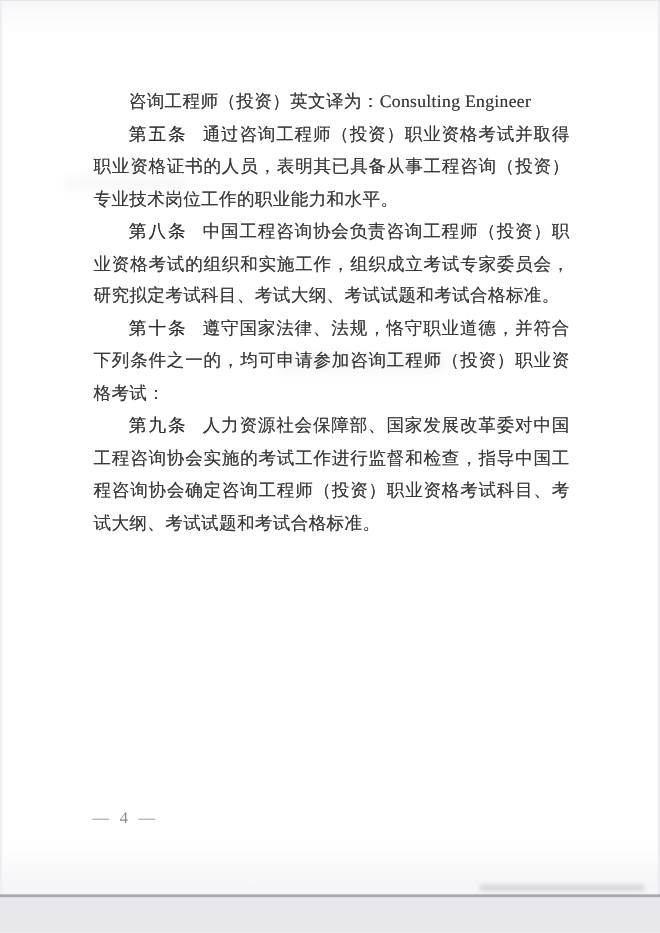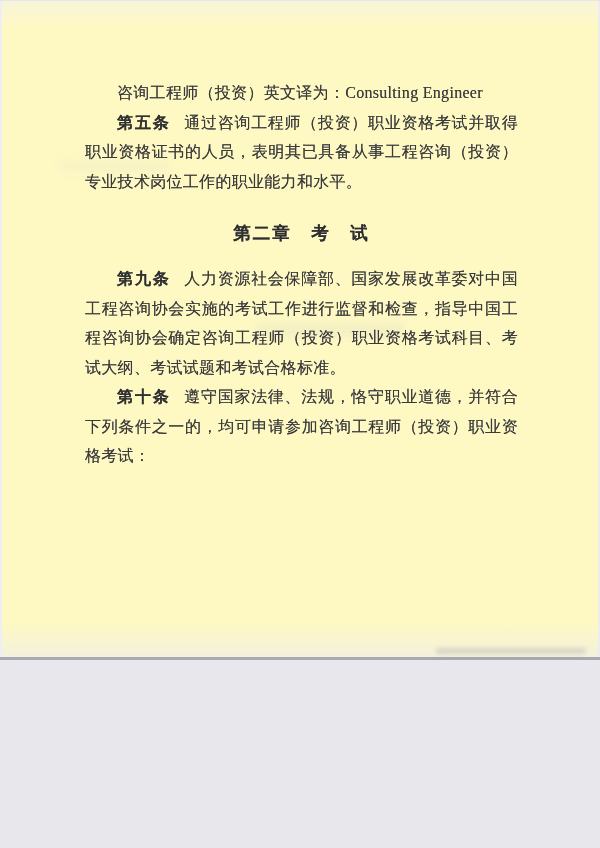--- a/index.html
+++ b/index.html
@@ -4,22 +4,22 @@
 <style>
   * { margin: 0; padding: 0; box-sizing: border-box; }
   html, body { width: 600px; height: 848px; }
   body {
     background: #e8e8ec;
     font-family: "Liberation Serif", "DejaVu Serif", serif;
   }
   .page {
     position: relative;
     width: 600px;
-    height: 660px;
-    background: #fef9c3;
+    height: 816px;
+    background: #ffffff;
     overflow: hidden;
   }
   
   .page::before {
     content: "";
     position: absolute; inset: 0;
     background: linear-gradient(180deg, rgba(240,240,244,0.5) 0%, rgba(255,255,255,0) 4%, rgba(255,255,255,0) 94%, rgba(235,235,240,0.6) 100%);
     pointer-events: none;
   }
   .content {
@@ -32,21 +32,21 @@
     line-height: 29.5px;
     text-shadow: 0 0 0.6px rgba(70,70,72,0.75);
   }
   .para {
     text-indent: 2em;
     text-align: justify;
     text-align-last: left;
     letter-spacing: 0.3px;
   }
   .art-label {
-    font-weight: bold;
+    font-weight: normal;
     margin-right: 0.85em;
     letter-spacing: 1.5px;
     color: #303032;
   }
   .chapter {
     text-align: center;
     text-indent: 0;
     font-size: 17.5px;
     font-weight: bold;
     color: #2e2e30;
@@ -97,27 +97,27 @@
   <div class="bleed-1"></div>
   <div class="bleed-2"></div>
 
   <div class="content">
 
     <p class="para">咨询工程师（投资）英文译为：Consulting Engineer</p>
 
     <p class="para"><span class="art-label">第五条</span><span>通过咨询工程师（投资）职业资格考试并取得职业资格证书的人员，表明其已具备从事工程咨询（投资）专业技术岗位工作的职业能力和水平。</span></p>
 
 
-    <h2 class="chapter">第二章　考　试</h2>
 
 
+    <p class="para"><span class="art-label">第八条</span><span>中国工程咨询协会负责咨询工程师（投资）职业资格考试的组织和实施工作，组织成立考试专家委员会，研究拟定考试科目、考试大纲、考试试题和考试合格标准。</span></p>
+
+    <p class="para"><span class="art-label">第十条</span><span>遵守国家法律、法规，恪守职业道德，并符合下列条件之一的，均可申请参加咨询工程师（投资）职业资格考试：</span></p>
 
     <p class="para"><span class="art-label">第九条</span><span>人力资源社会保障部、国家发展改革委对中国工程咨询协会实施的考试工作进行监督和检查，指导中国工程咨询协会确定咨询工程师（投资）职业资格考试科目、考试大纲、考试试题和考试合格标准。</span></p>
-
-    <p class="para"><span class="art-label">第十条</span><span>遵守国家法律、法规，恪守职业道德，并符合下列条件之一的，均可申请参加咨询工程师（投资）职业资格考试：</span></p>
 
   </div>
 
   <div class="page-number">— 4 —</div>
 
   <div class="edge-left"></div>
   <div class="edge-right"></div>
   <div class="edge-top"></div>
   <div class="edge-bottom"></div>
   <div class="smudge-br"></div>

